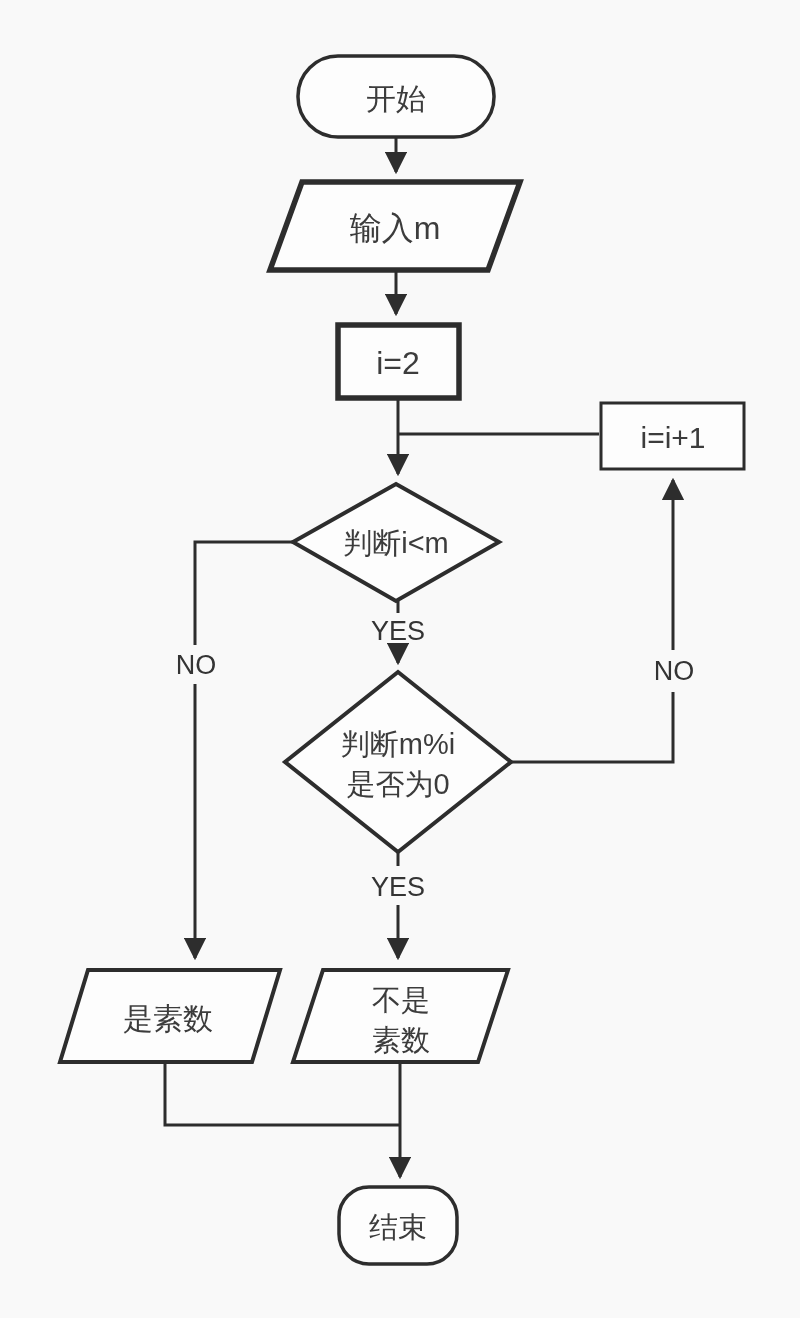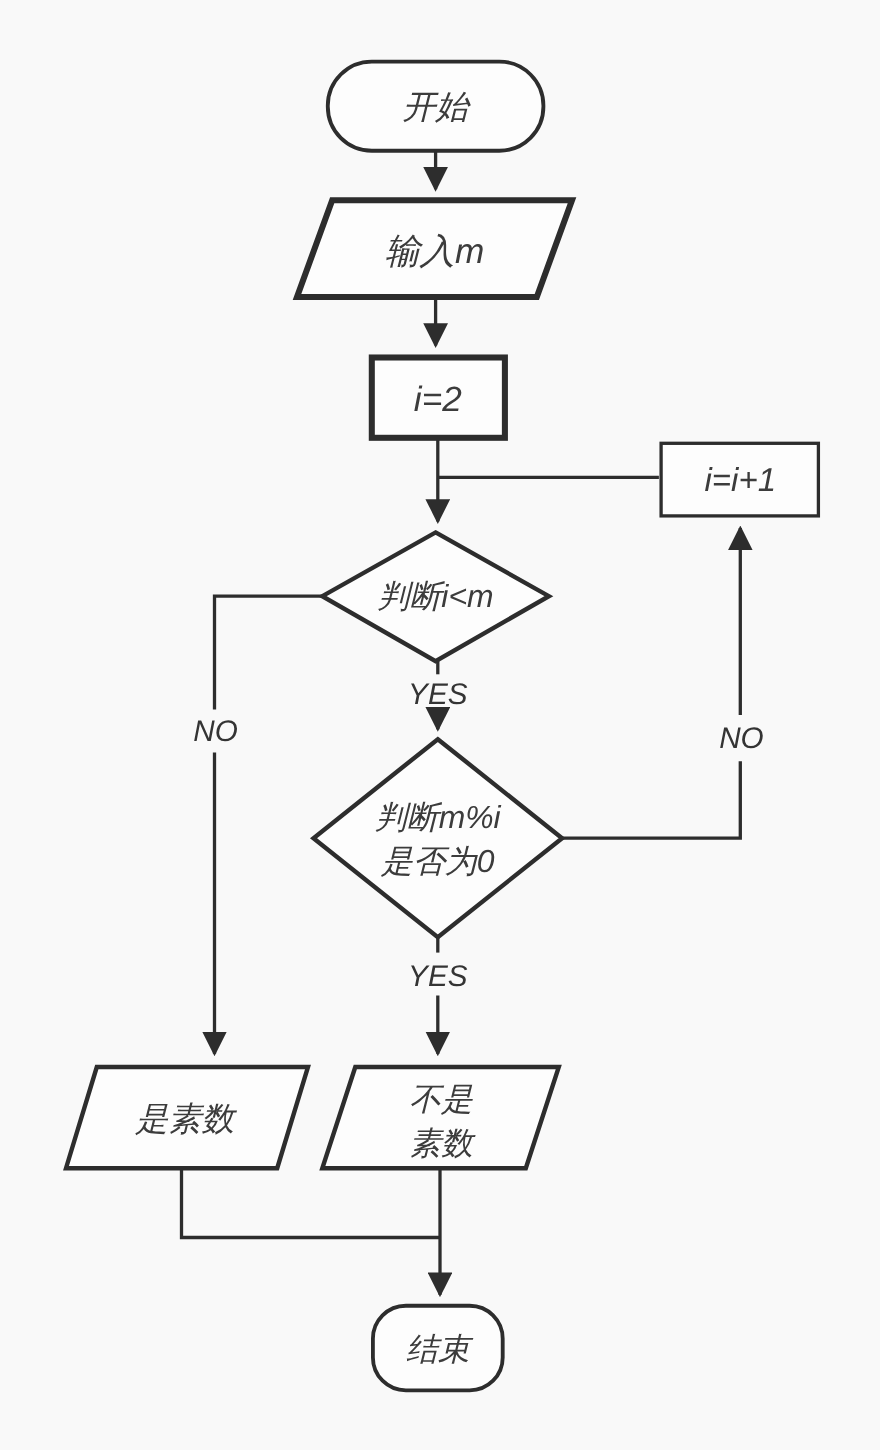--- a/index.html
+++ b/index.html
@@ -7,21 +7,21 @@
     --fill:#fdfdfd;
     --stroke:#2d2d2d;
     --text:#3c3c3c;
   }
   html,body{margin:0;padding:0;}
   body{
     width:800px;height:1318px;
     background:var(--bg);
     font-family:"Liberation Sans","DejaVu Sans",sans-serif;
   }
-  .stage{width:800px;height:1318px;position:relative;overflow:hidden;font-style:italic;}
+  .stage{width:800px;height:1318px;position:relative;overflow:hidden;}
   svg{display:block;}
   .edge{stroke:var(--stroke);stroke-width:3;fill:none;}
   .shape{fill:var(--fill);stroke:var(--stroke);}
   .sw-thin{stroke-width:3;}
   .sw-med{stroke-width:3.5;}
   .sw-reg{stroke-width:4;}
   .sw-bold{stroke-width:5.5;}
   text{
     fill:var(--text);
     text-anchor:middle;

